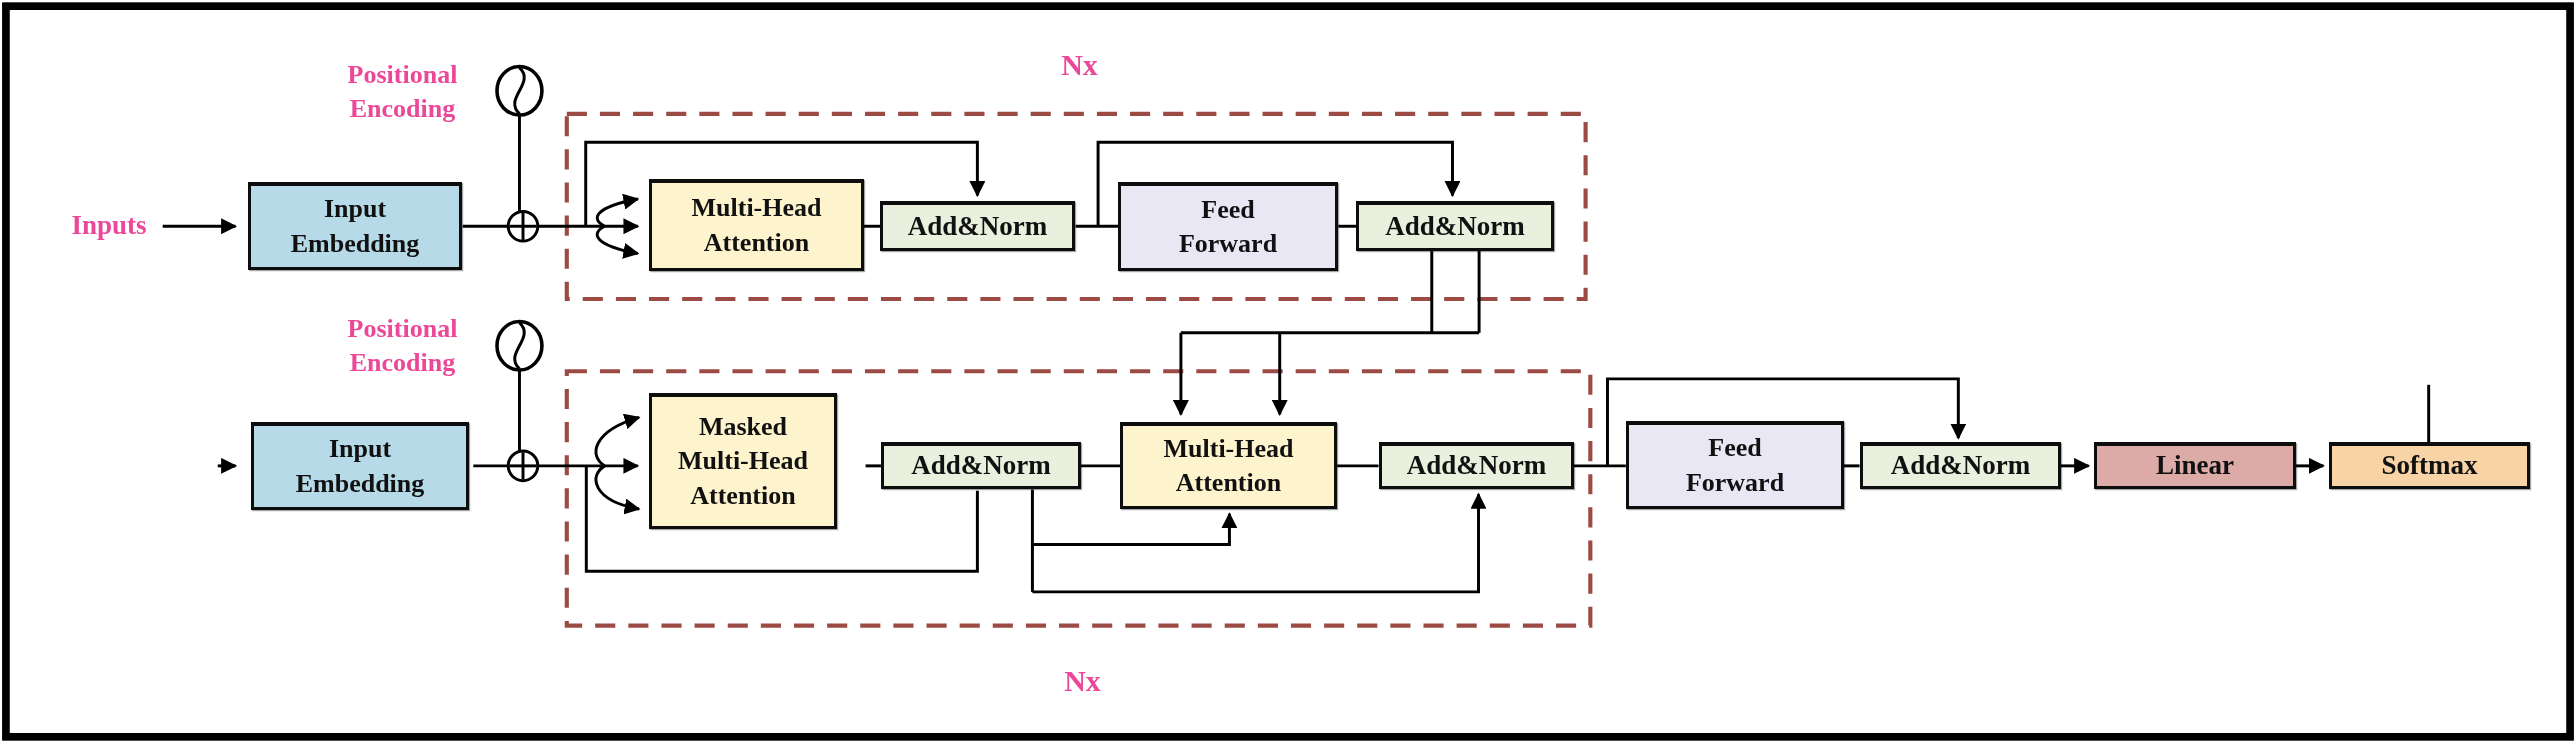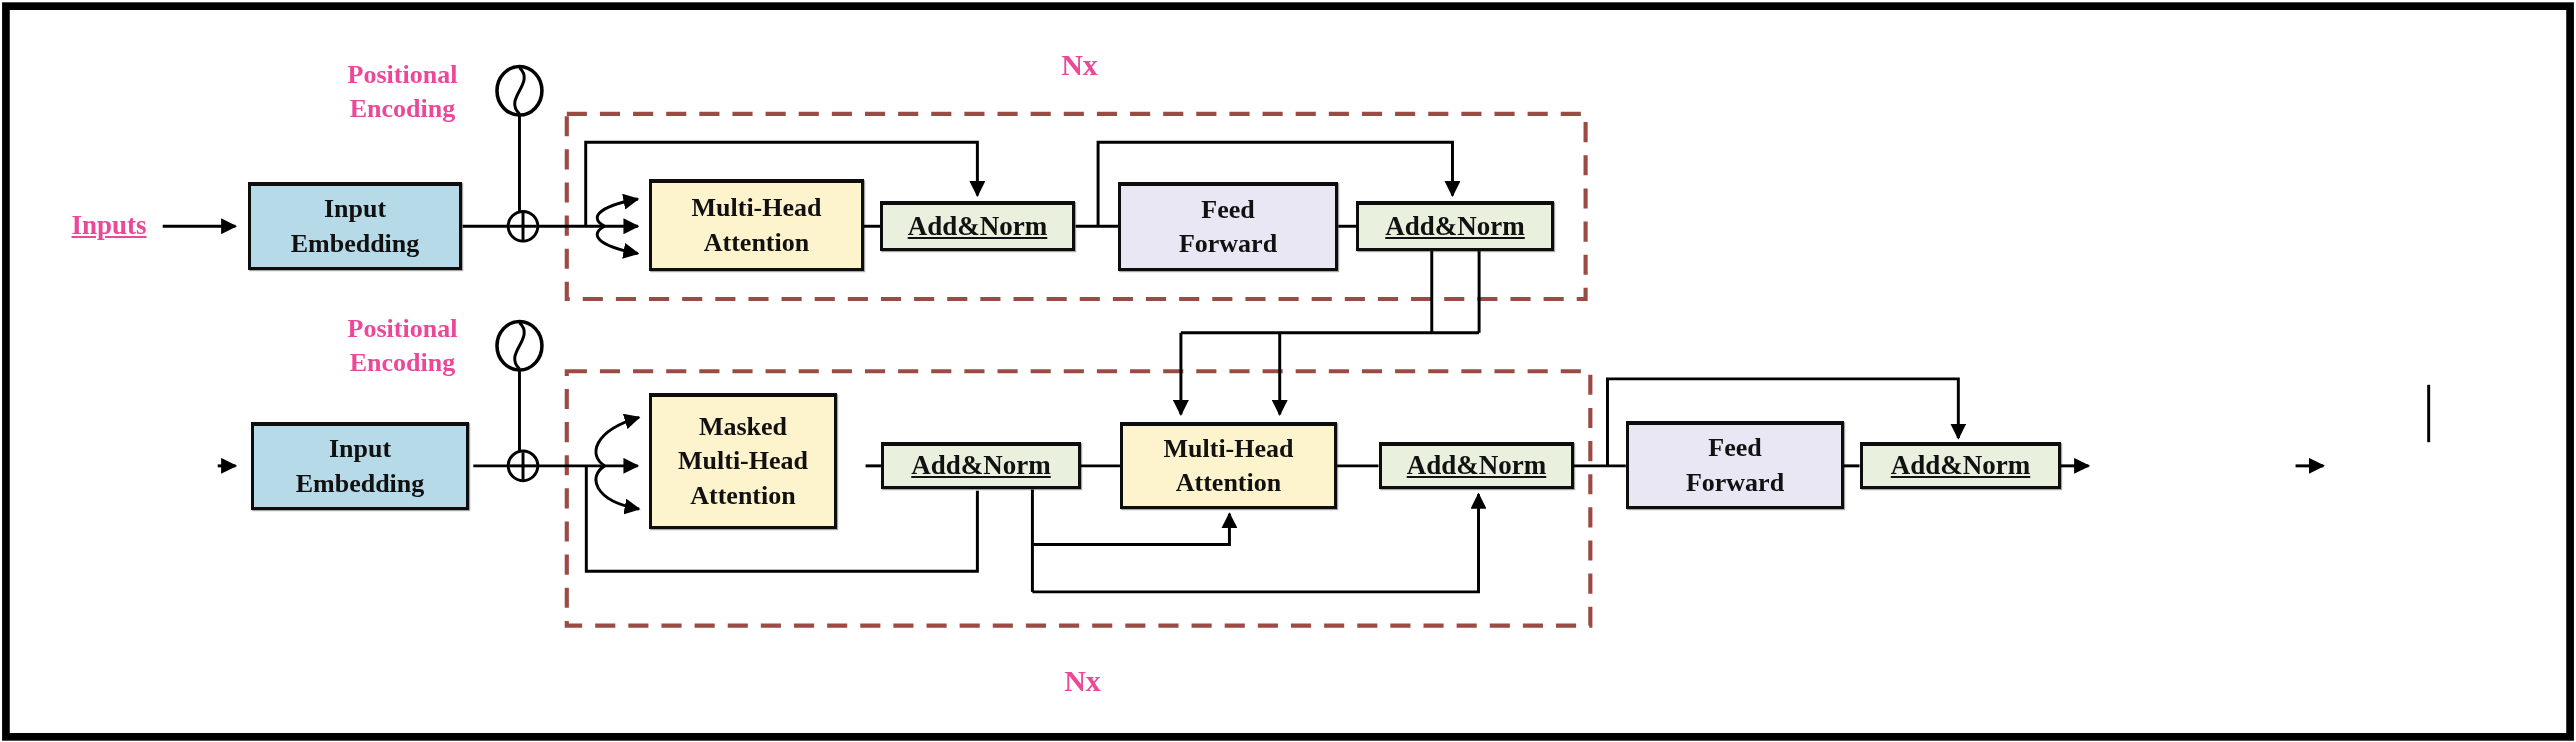--- a/index.html
+++ b/index.html
@@ -20,21 +20,21 @@
     text-align:center;
     border-top-width:4.1px;
     box-shadow:1.2px 1.2px 0 rgba(0,0,0,0.35);
   }
   .box .ln{display:block;line-height:1.32;}
   .lbl{
     position:absolute;font-weight:bold;color:#ec4899;text-align:center;
   }
   .lbl .ln{display:block;line-height:1.3;}
   .fs44{font-size:26px;}
-  .fs46{font-size:27px;text-decoration:underline;}
+  .fs46{font-size:27px;}
   .fs50{font-size:30px;text-align:center;}
 </style>
 </head>
 <body>
 
 <div id="canvas">
 
   <svg id="wires" viewBox="0 0 4354 1255" xmlns="http://www.w3.org/2000/svg">
     <defs>
       <marker id="arr" viewBox="0 0 10 10" refX="9" refY="5" markerWidth="5.4" markerHeight="5.4" orient="auto-start-reverse">
@@ -192,16 +192,22 @@
 
   <div class="box fs44" style="left: 1626px; top: 421px; width: 218px; height: 88px; background-color: rgb(233, 231, 244);">
     <span class="ln">Feed</span>
     <span class="ln">Forward</span>
   </div>
 
   <div class="box fs46" style="left: 1860px; top: 442px; width: 201px; height: 47px; background-color: rgb(233, 240, 221);">
     <span class="ln">Add&amp;Norm</span>
   </div>
 
-
+  <div class="box fs46" style="left: 2094px; top: 442px; width: 202px; height: 47px; background-color: rgb(220, 170, 167);">
+    <span class="ln">Linear</span>
+  </div>
+
+  <div class="box fs46" style="left: 2329px; top: 442px; width: 201px; height: 47px; background-color: rgb(248, 211, 166);">
+    <span class="ln">Softmax</span>
+  </div>
 
 </div>
 
 
 </body></html>

